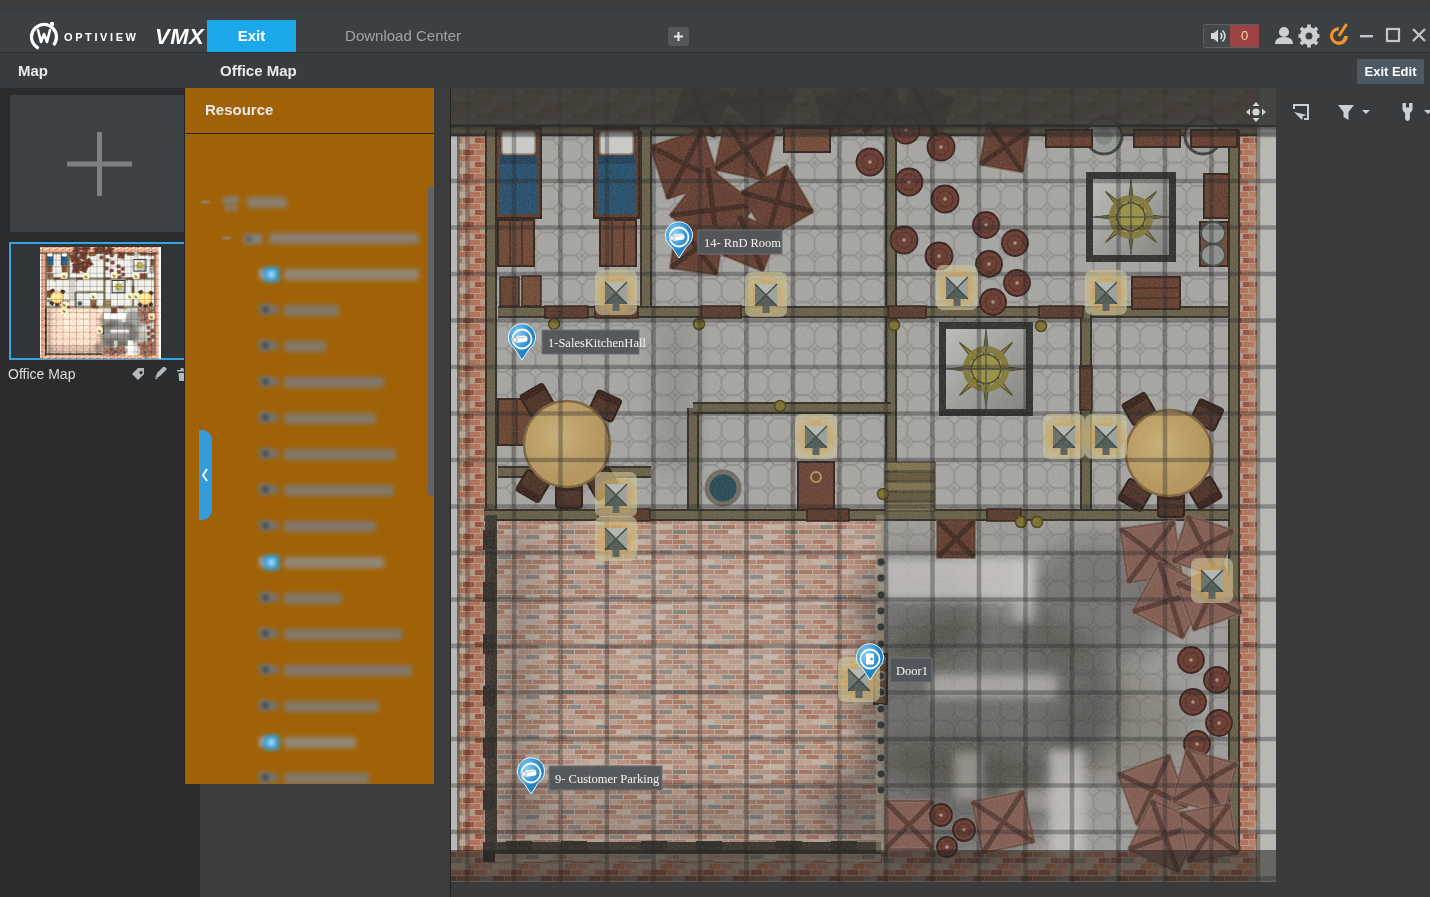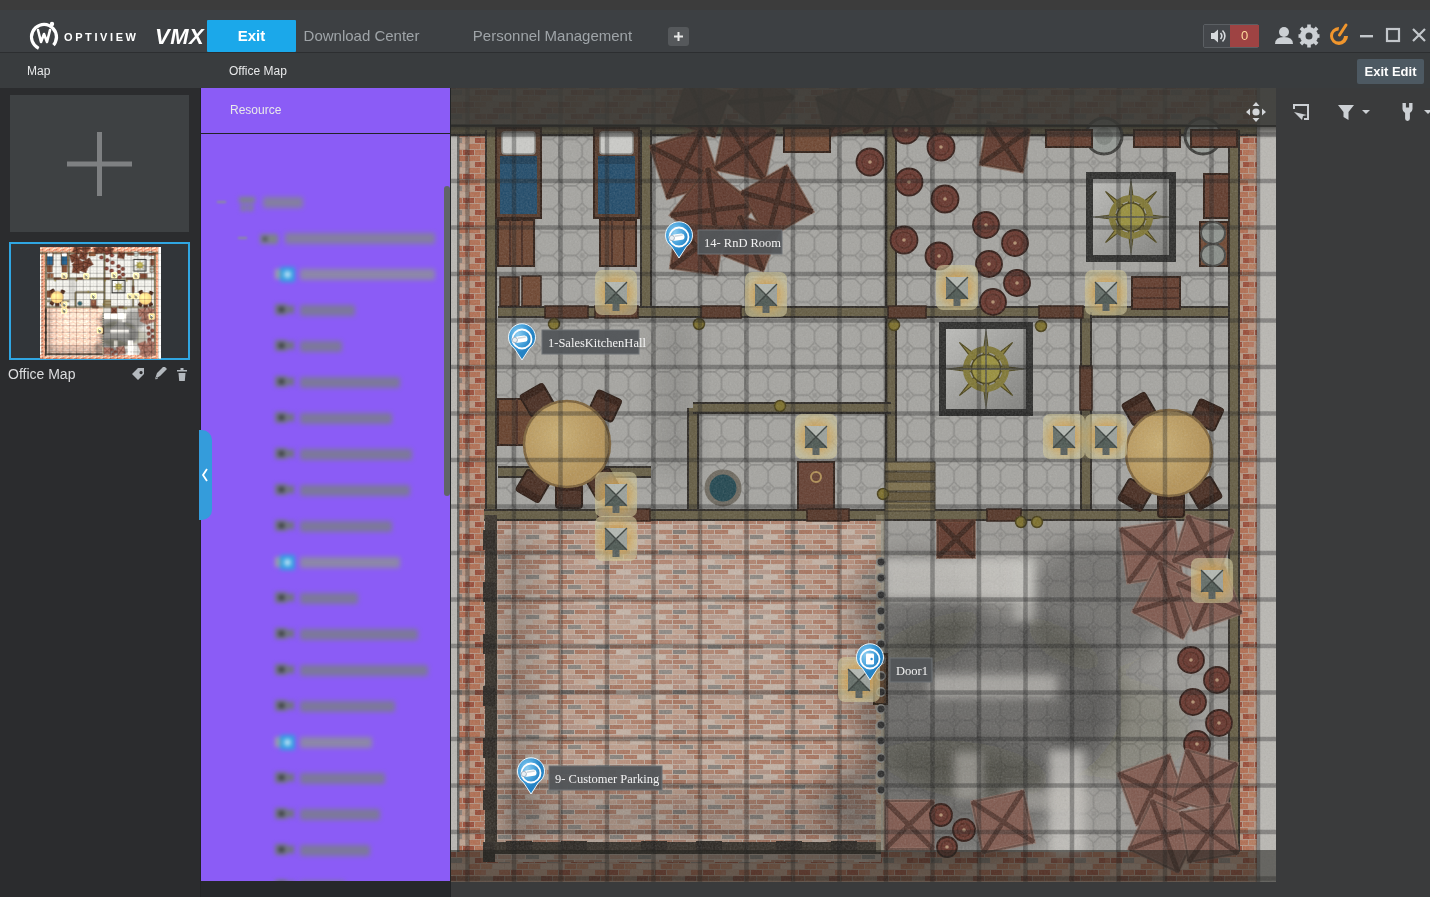--- a/index.html
+++ b/index.html
@@ -1,22 +1,22 @@
 <!DOCTYPE html>
 <html><head><meta charset="utf-8">
 <style>
 * { margin:0; padding:0; box-sizing:border-box; }
 html,body { width:1430px; height:897px; overflow:hidden; background:#3c3c3c;
   font-family:"Liberation Sans", sans-serif; }
 .abs { position:absolute; }
 #topbar { position:absolute; left:0; top:0; width:1430px; height:52px; background:#3d4043;margin-top:10px; }
 #hdrrow { position:absolute; left:0; top:52px; width:1430px; height:36px; background:#393c3e; border-top:1px solid #2c2e30; }
-.hdrtxt { font-size:12px; font-weight:normal; color:#e8e9ea; line-height:36px;margin-left:9px; }
+.hdrtxt { font-size:15px; font-weight:bold; color:#e8e9ea; line-height:36px; }
 #leftpanel { position:absolute; left:0; top:88px; width:200px; height:809px; background:#2b2c2e; }
-#respanel { position:absolute; left:200px; top:88px; width:250px; height:809px; background:#8b5cf6; border-left:1px solid #222426; overflow:hidden; }
+#respanel { position:absolute; left:184px; top:88px; width:250px; height:696px; background:#a16207; border-left:1px solid #222426; overflow:hidden; }
 #maparea { position:absolute; left:450px; top:88px; width:980px; height:809px; background:#3a3b3c; border-left:1px solid #222426; }
 .tab { position:absolute; top:0; height:52px; line-height:52px; text-align:center; font-size:15px; color:#9fa4a8; }
 #tabactive { position:absolute; left:207px; top:10px; width:89px; height:32px; background:#1ba8ea; color:#fff;
   font-size:15px; font-weight:bold; text-align:center; line-height:32px; border-radius:1px; }
 .ticonbar { position:absolute; top:0; height:52px; }
 #addbox { position:absolute; left:10px; top:7px; width:179px; height:137px; background:#3e4143; }
 #thumbbox { position:absolute; left:9px; top:154px; width:181px; height:118px; background:#313539; border:2px solid #30a6e2; }
 .trow { position:absolute; left:0; width:244px; height:30px; }
 .tmin { position:absolute; top:13px; width:9px; height:2px; background:#8a9096; filter:blur(1px); }
 .ticon { position:absolute; top:7px; filter:blur(2.2px); }
@@ -813,22 +813,21 @@
 
 <div id="topbar">
   <svg width="320" height="52" viewBox="0 0 320 52" style="position:absolute;left:0;top:0">
     <circle cx="44" cy="27" r="12.5" fill="none" stroke="#fff" stroke-width="3.2" stroke-dasharray="62 17" transform="rotate(115 44 27)"></circle>
     <circle cx="52" cy="14" r="2.2" fill="#fff"></circle>
     <path d="M38 20 L41 32 L44 24 L47 32 L50 20" fill="none" stroke="#fff" stroke-width="2.6" stroke-linejoin="round" stroke-linecap="round"></path>
     <text x="64" y="30.5" font-size="11" font-weight="bold" fill="#fff" letter-spacing="2.6">OPTIVIEW</text>
     <text x="155" y="34" font-size="22" font-weight="bold" fill="#fff" font-style="italic" letter-spacing="0.5">VMX</text>
   </svg>
   <div id="tabactive">Exit</div>
-  <div class="tab" style="left:293px;width:137px;">Download Center</div>
-  <div class="tab" style="left:465px;width:175px;">Personnel Management</div>
+  <div class="tab" style="left:324px;width:137px;text-align:right;">Download Center</div>
   <div class="abs" style="left:668px;top:17px;width:21px;height:19px;background:#55585b;border-radius:3px;">
     <svg width="21" height="19">
         <path d="M10.5 5 V14 M6 9.5 H15" stroke="#e8e8e8" stroke-width="2"></path>
       </svg></div>
 
   <div class="abs" style="left:1203px;top:14px;width:56px;height:24px;border:1px solid #5b5f63;border-radius:2px;">
     <div class="abs" style="left:0;top:0;width:26px;height:22px;background:#44474b;">
       <svg width="26" height="22" viewBox="0 0 26 22">
           <path d="M7 8 H10 L14 4.5 V17.5 L10 14 H7 Z" fill="#d8dbde"></path>
           <path d="M16.5 8 A4.5 4.5 0 0 1 16.5 14 M18.5 5.5 A7.5 7.5 0 0 1 18.5 16.5" stroke="#d8dbde" stroke-width="1.6" fill="none"></path>

